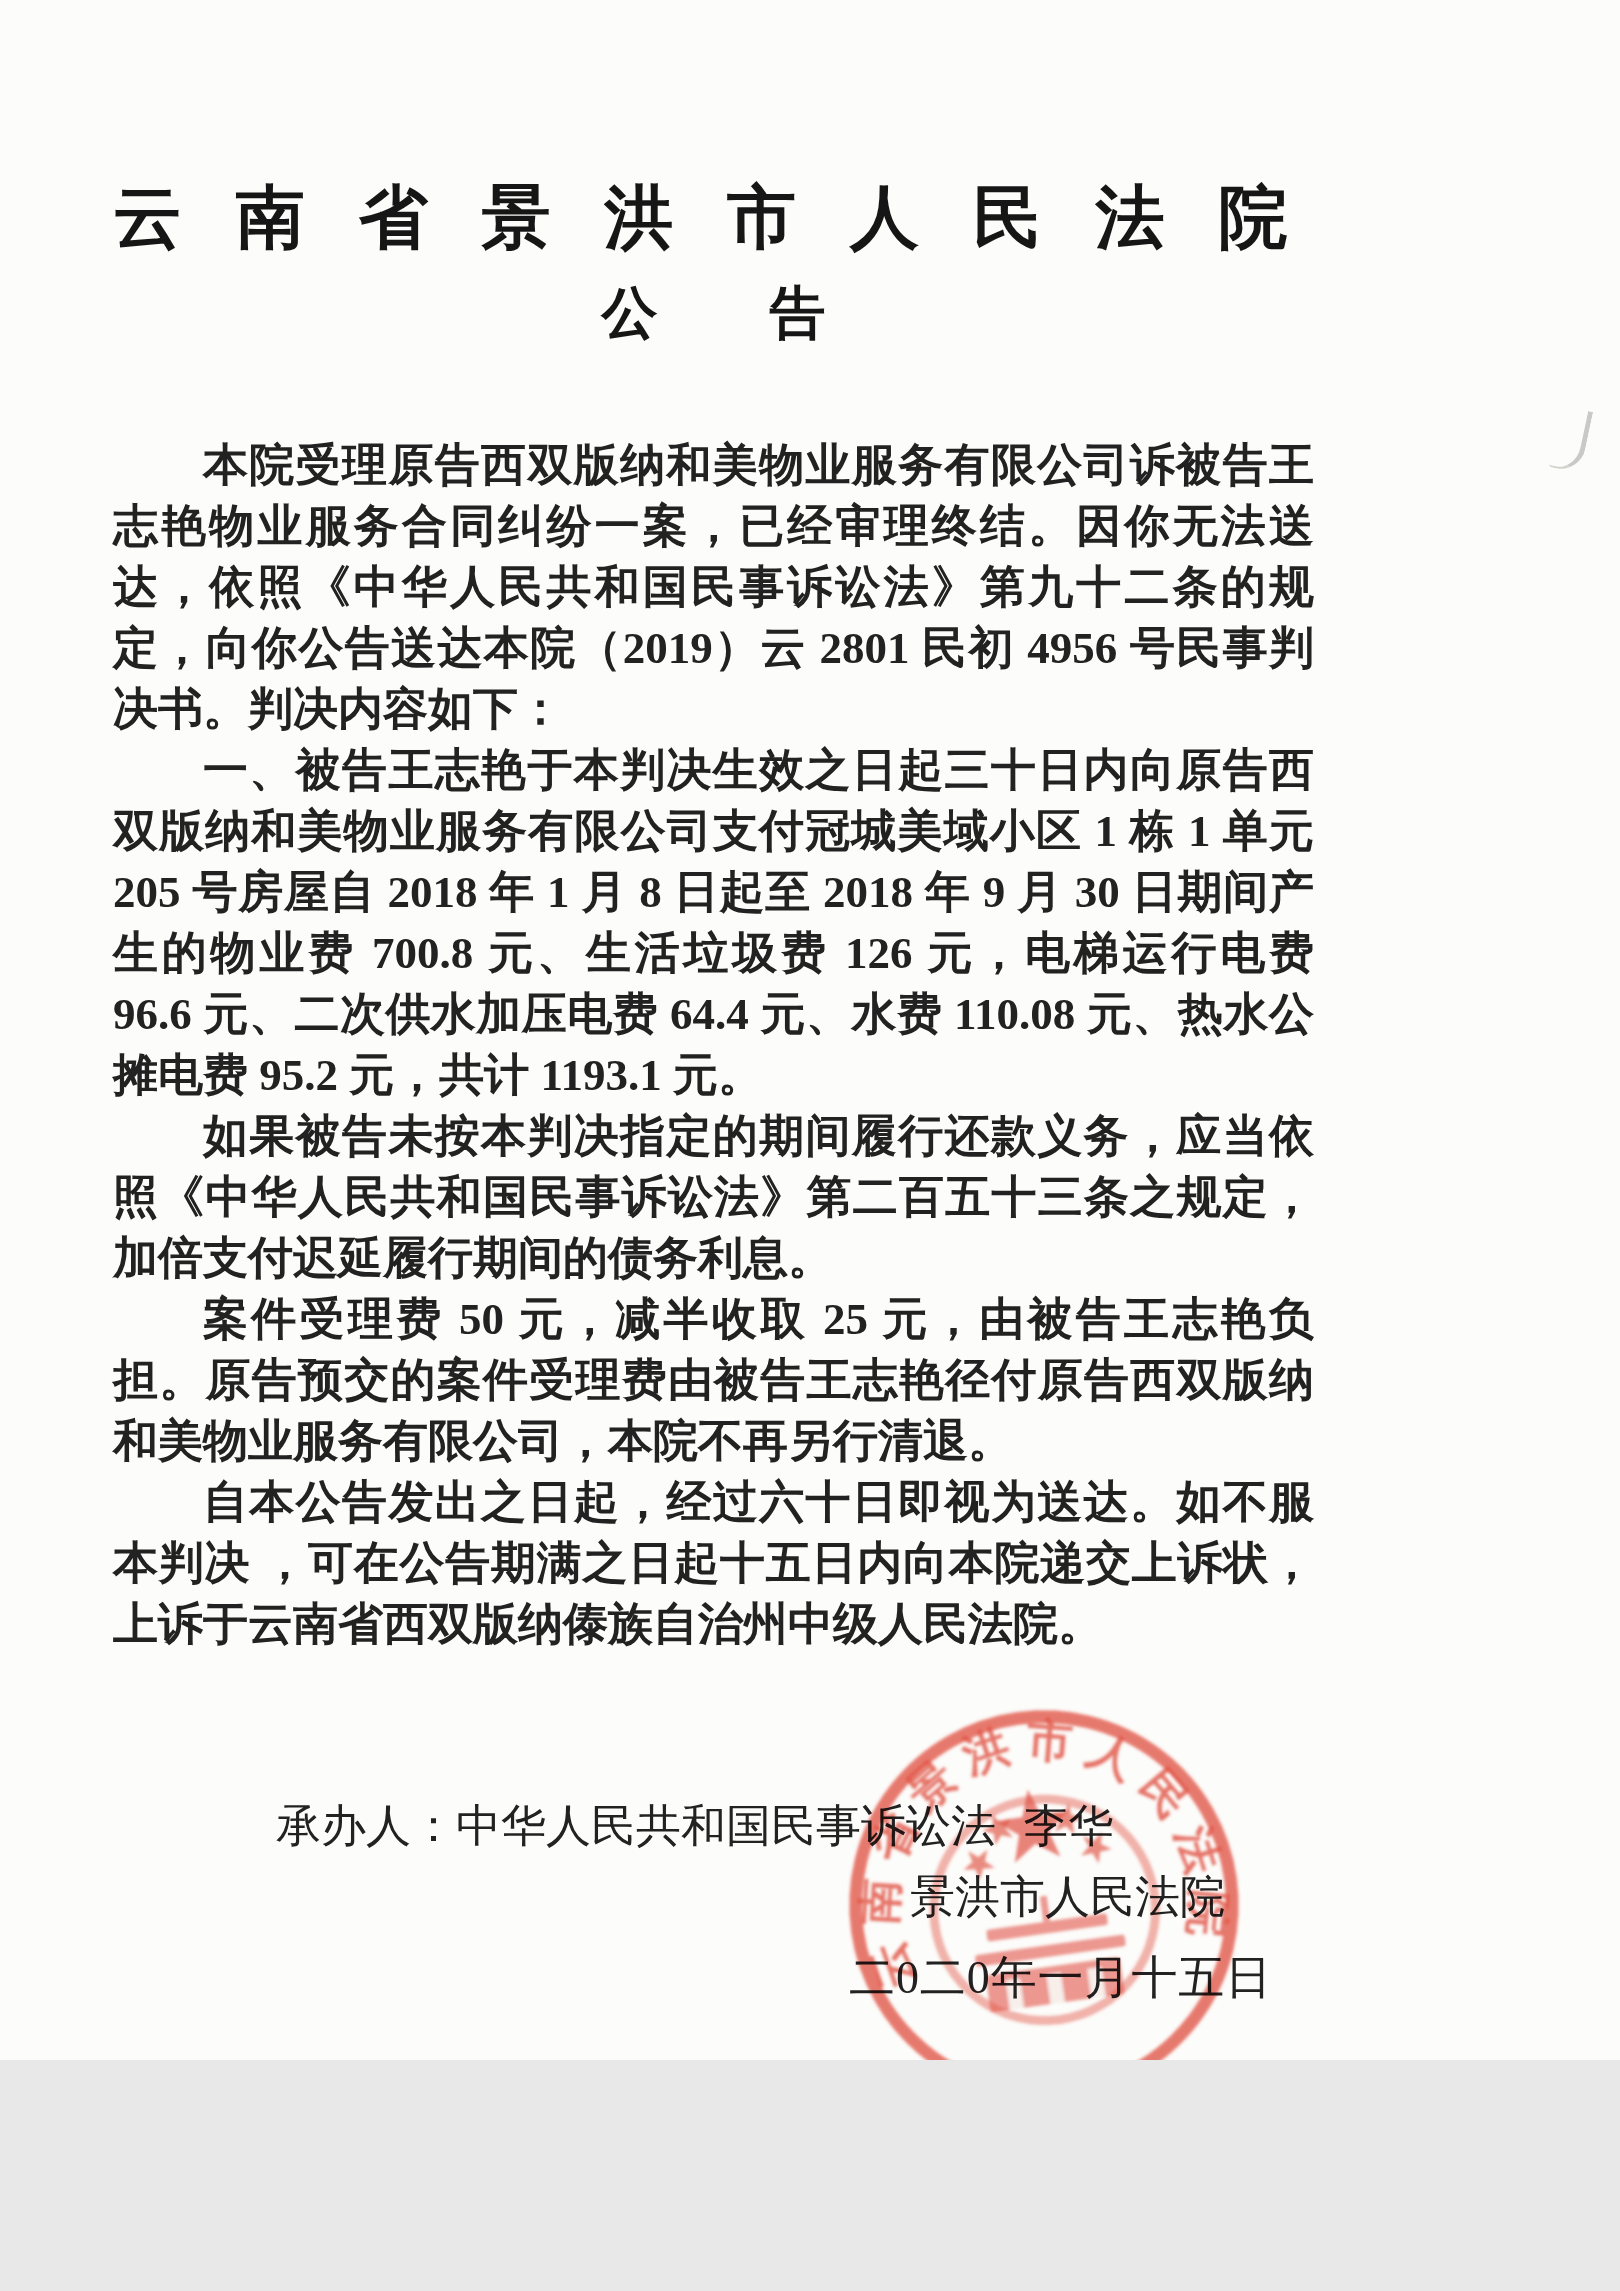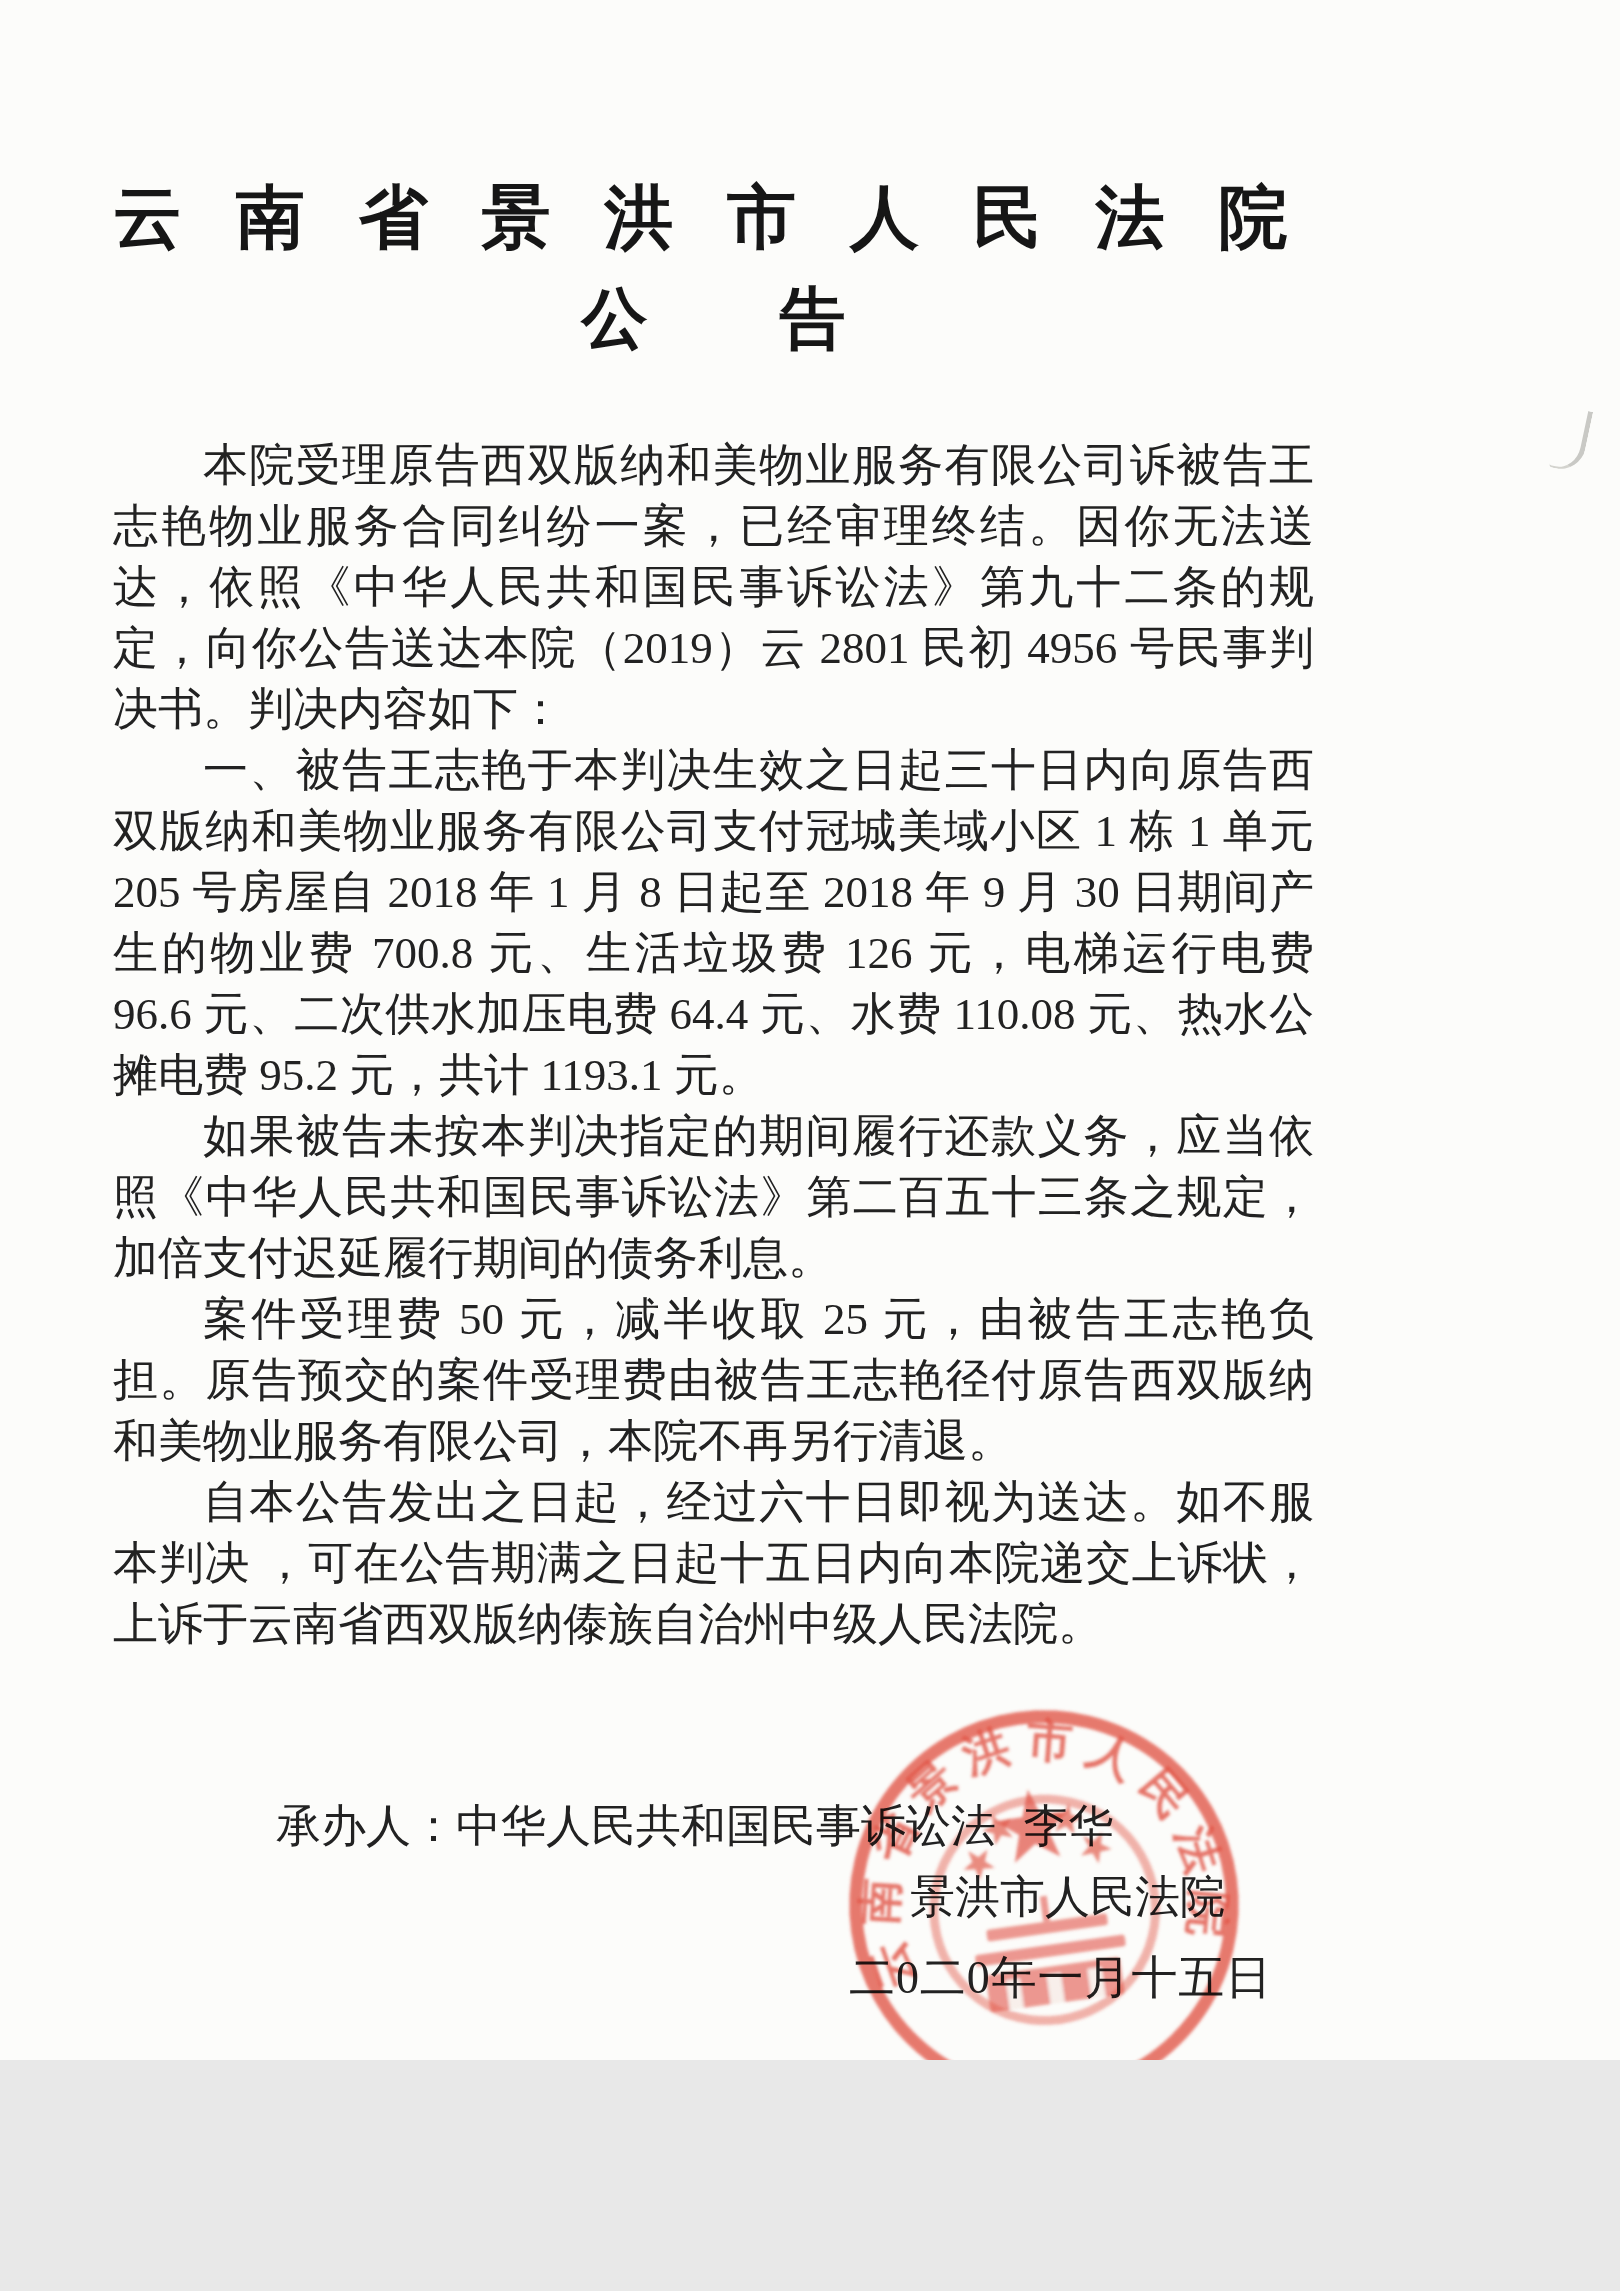--- a/index.html
+++ b/index.html
@@ -34,21 +34,21 @@
     white-space: nowrap;
   }
   .notice-title {
     position: absolute;
     left: 113px;
     top: 282px;
     width: 1201px;
     text-align: center;
     font-family: "Liberation Sans", "DejaVu Sans", sans-serif;
     font-weight: 700;
-    font-size: 66px;
+    font-size: 56px;
     line-height: 1.1;
     color: #161616;
     white-space: nowrap;
   }
 
   
   .doc-body {
     position: absolute;
     left: 113px;
     top: 435px;
@@ -58,20 +58,21 @@
     text-align: justify;
     color: #222;
   }
   .salutation {
     text-indent: 0;
     margin: 0;
   }
   .doc-body p.para {
     margin: 0;
     text-indent: 2em;
+    font-weight: bold;
   }
 
   
   .sig-undertaker {
     position: absolute;
     left: 276px;
     top: 1796px;
     font-size: 45px;
     line-height: 61px;
     color: #222;

